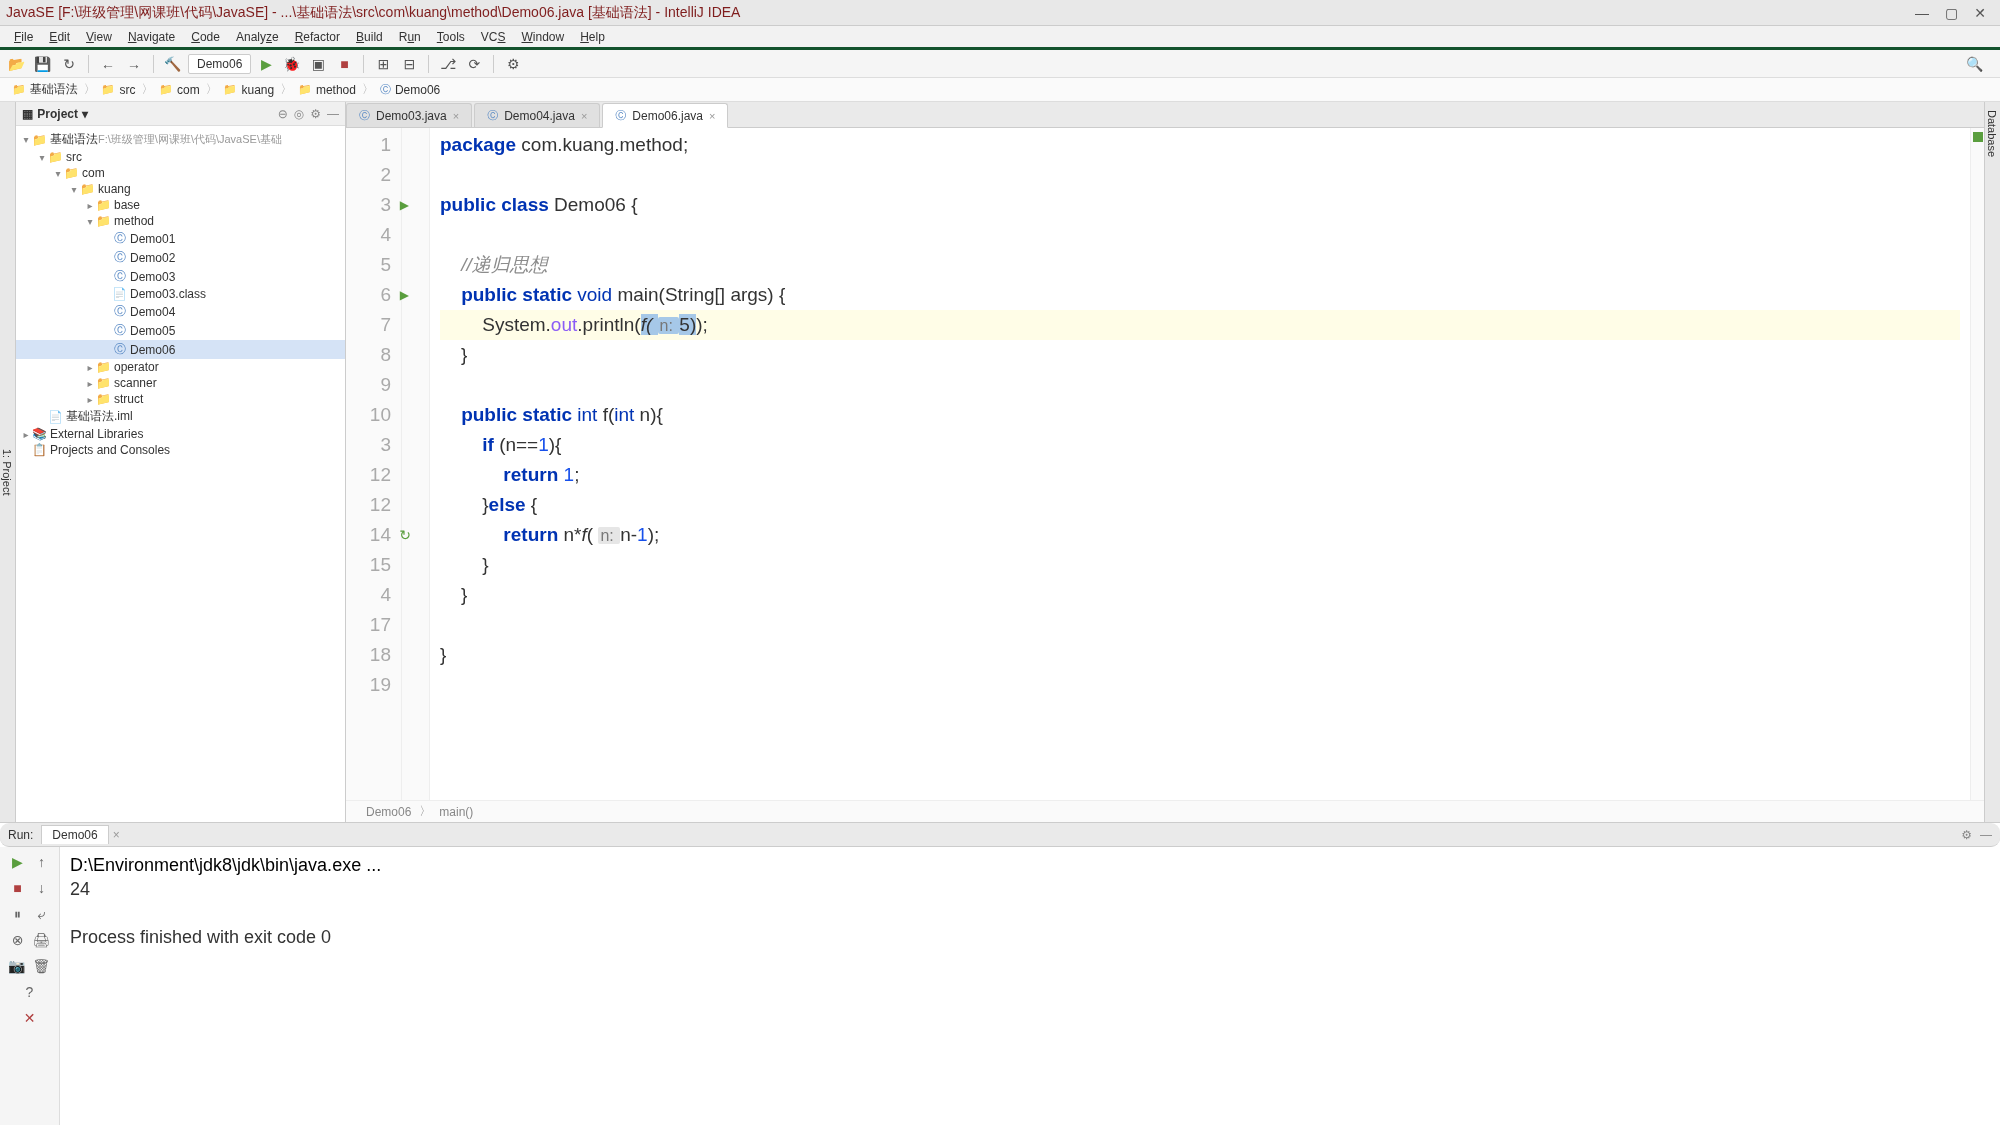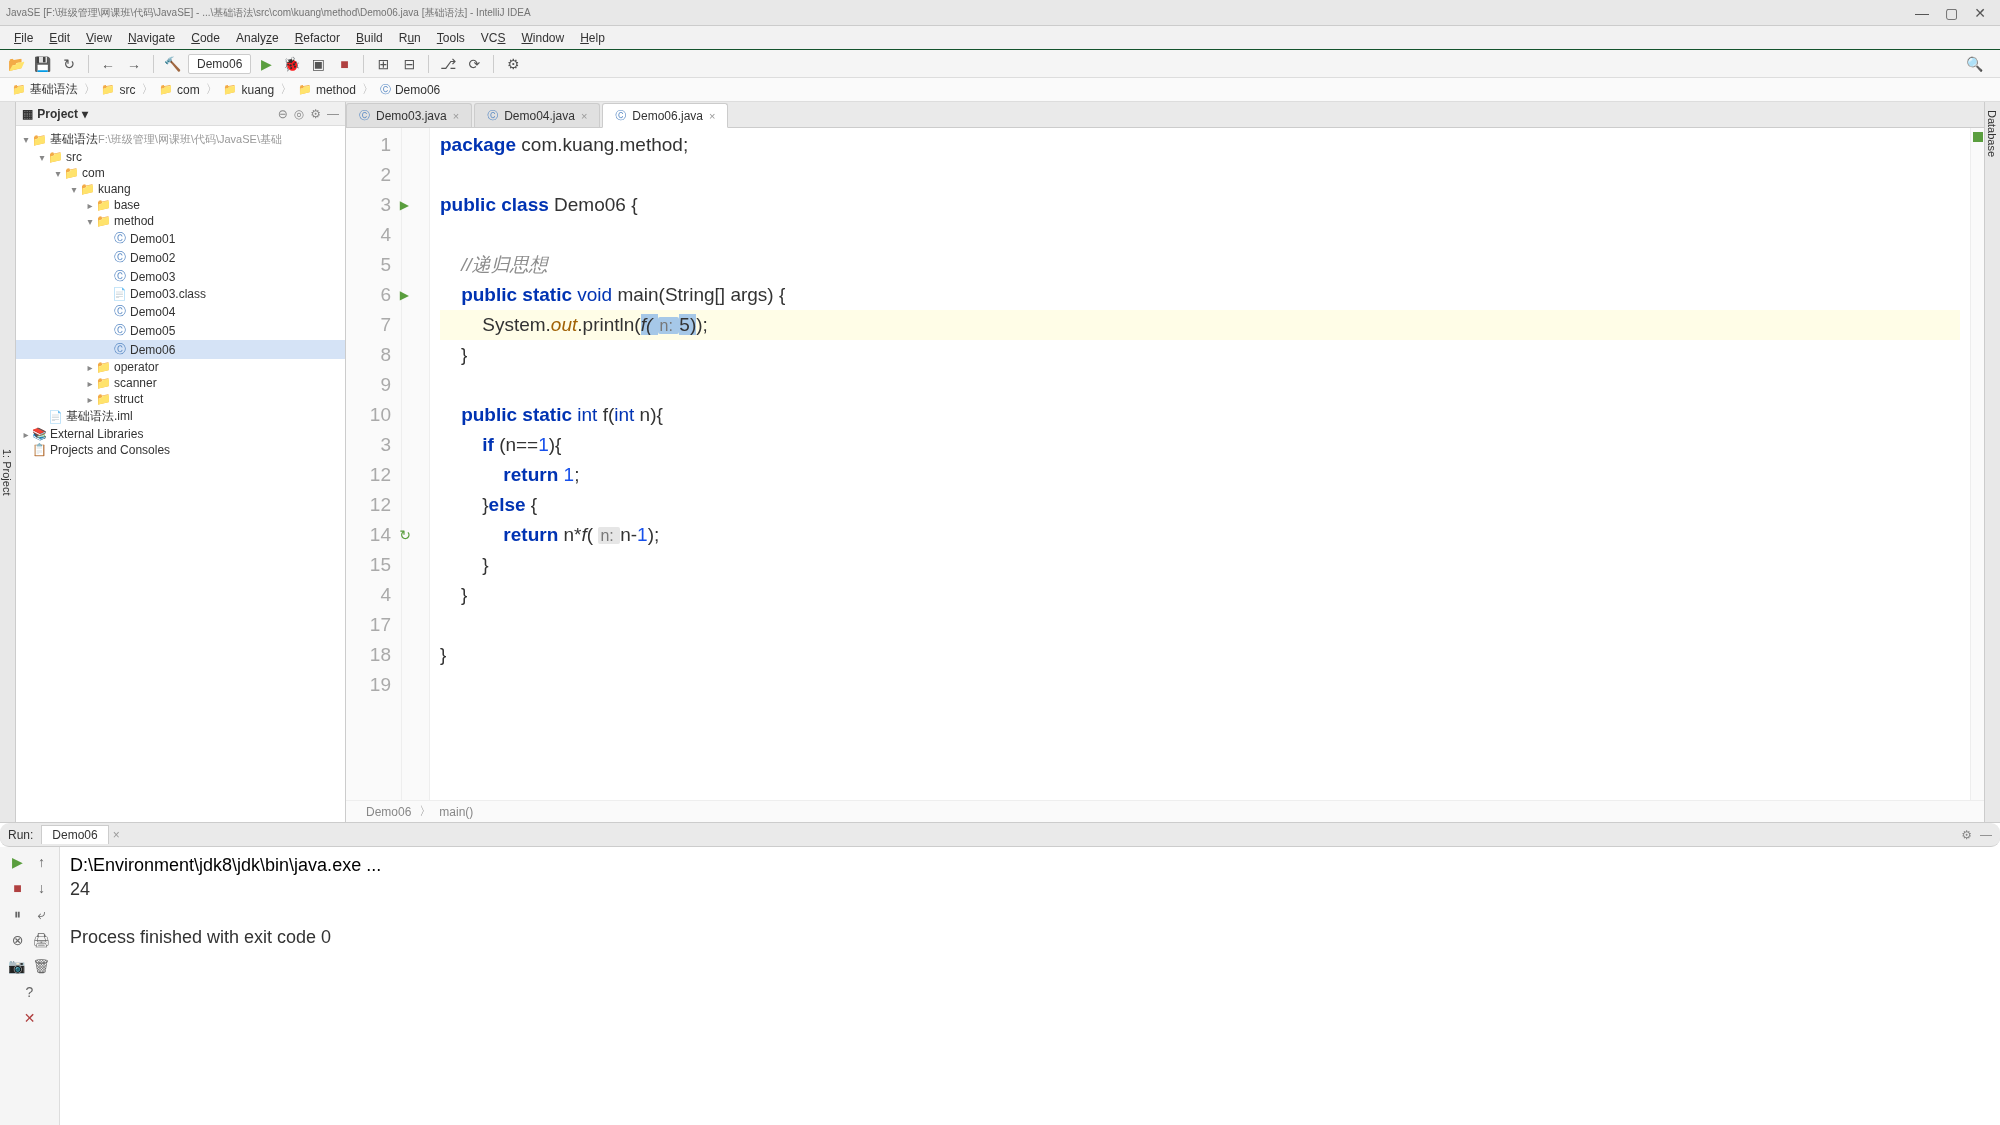--- a/index.html
+++ b/index.html
@@ -1,23 +1,23 @@
 <!DOCTYPE html>
 <html><head>
 <meta charset="utf-8">
 <style>
 * { margin: 0; padding: 0; box-sizing: border-box; font-family: "Segoe UI", Arial, sans-serif; }
 body { background: #f0f0f0; width: 2000px; height: 1125px; overflow: hidden; font-size: 13px; color: #333; }
 
 .titlebar { height: 26px; background: #e8e8e8; border-bottom: 1px solid #ccc; display: flex; align-items: center; padding: 0 6px; }
-.titlebar .title-text { flex: 1; font-size: 10px; color: #737373; }
+.titlebar .title-text { flex: 1; font-size: 14px; color: #7f1d1d; }
 .titlebar .win-controls { display: flex; gap: 16px; padding-right: 8px; }
 .titlebar .win-controls span { cursor: pointer; font-size: 14px; color: #555; }
 
-.menubar { height: 24px; background: #f2f2f2; display: flex; align-items: center; padding: 0 6px; border-bottom: 1px solid #14532d; }
+.menubar { height: 24px; background: #f2f2f2; display: flex; align-items: center; padding: 0 6px; border-bottom: 3px solid #14532d; }
 .menubar .menu-item { padding: 0 8px; font-size: 12px; cursor: pointer; }
 .menubar .menu-item u { text-decoration: underline; }
 
 .toolbar { height: 28px; background: #f5f5f5; display: flex; align-items: center; padding: 0 6px; gap: 4px; border-bottom: 1px solid #ddd; }
 .toolbar .tbtn { width: 22px; height: 22px; display: flex; align-items: center; justify-content: center; cursor: pointer; border-radius: 2px; font-size: 14px; color: #555; }
 .toolbar .sep { width: 1px; height: 18px; background: #ccc; margin: 0 4px; }
 .toolbar .run-config { padding: 2px 8px; font-size: 12px; border: 1px solid #ccc; border-radius: 2px; background: #fff; }
 .toolbar .play { color: #5a9e3e; }
 .toolbar .stop { color: #b04040; }
 .toolbar .search-right { margin-left: auto; margin-right: 8px; color: #888; }
@@ -63,21 +63,21 @@
 .gutter .run-gutter { position: absolute; right: -18px; color: #5a9e3e; font-size: 12px; }
 .gutter .recur { position: absolute; right: -20px; color: #5a9e3e; font-size: 14px; }
 .run-col { width: 28px; background: #fafafa; border-right: 1px solid #eee; }
 .code { flex: 1; padding: 2px 10px; white-space: pre; }
 .code .line { height: 30px; }
 .code .hl-line { background: #fffde7; }
 .kw { color: #0033b3; font-weight: bold; }
 .type { color: #0033b3; }
 .cmt { color: #8c8c8c; font-style: italic; }
 .num { color: #1750eb; }
-.field { color: #a16207; font-style: italic; }
+.field { color: #8b5cf6; }
 .hint { background: #e6e6e6; color: #787878; padding: 0 2px; border-radius: 2px; font-size: 16px; }
 .sel { background: #a6c8e8; }
 .italic { font-style: italic; }
 
 .breadcrumb-bottom { height: 22px; background: #fafafa; border-top: 1px solid #eee; display: flex; align-items: center; padding: 0 20px; font-size: 12px; color: #888; gap: 8px; }
 
 .right-gutter { width: 16px; background: #e8e8e8; border-left: 1px solid #ccc; writing-mode: vertical-rl; font-size: 11px; display: flex; flex-direction: column; }
 .right-gutter div { padding: 8px 2px; cursor: pointer; }
 
 .right-marker { width: 14px; background: #fafafa; border-left: 1px solid #eee; position: relative; }

